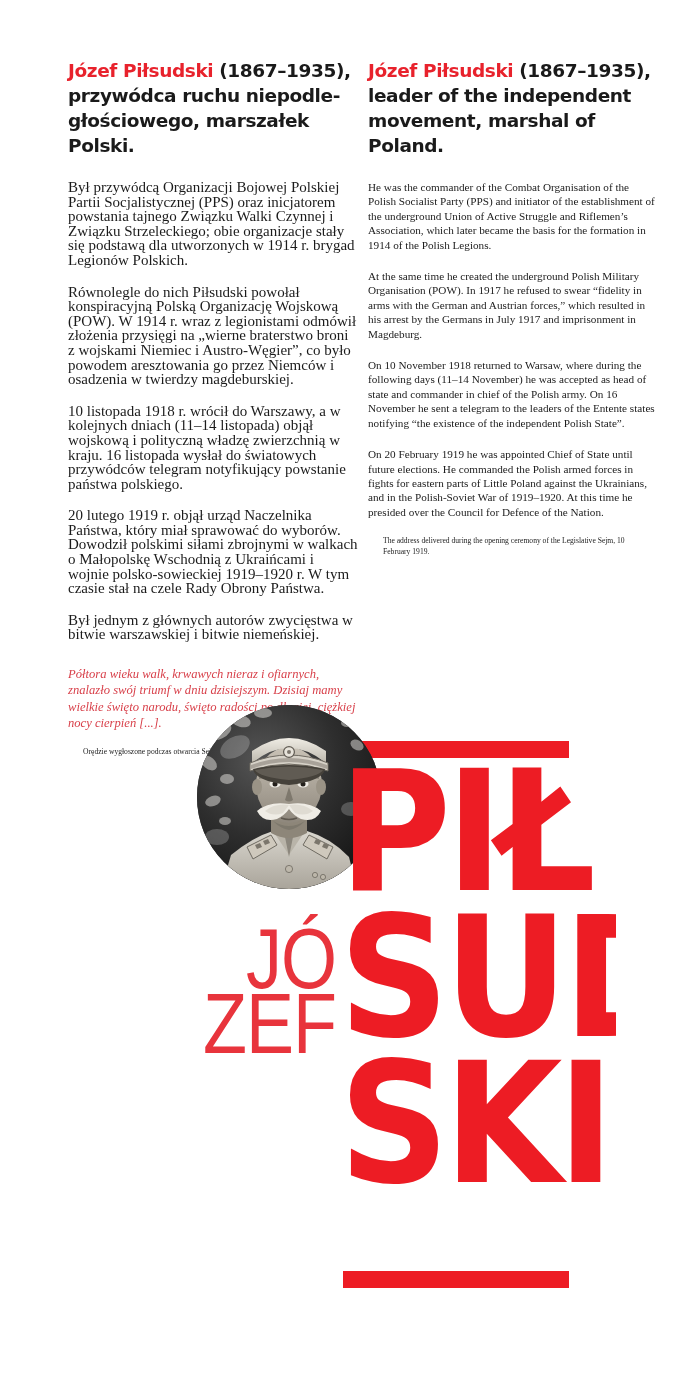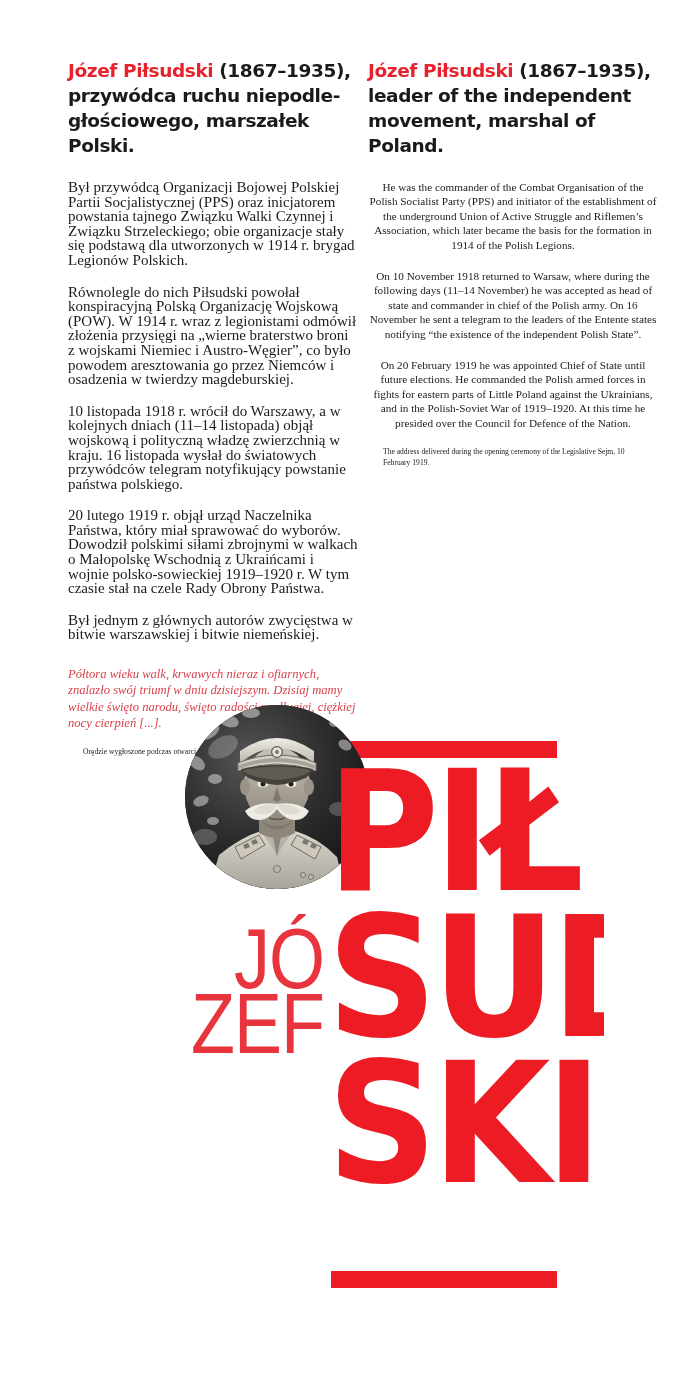--- a/index.html
+++ b/index.html
@@ -50,26 +50,26 @@
     line-height:16.4px;
     color:#d8404a;
   }
   p.source{
     margin:15px;
     font-family:"Liberation Serif", serif;
     font-size:7.6px;
     line-height:10.4px;
     color:#1b1b1b;
   }
-  .col-en p.body{font-size:11.2px;line-height:14.4px;text-align:center;}
+  .col-en p.body{font-size:11.2px;line-height:14.4px;}
   .col-en p.quote{font-size:12.4px;line-height:16.2px;}
 
   
   .poster{
-    position:absolute;left:0;top:695px;width:604px;height:705px;
+    position:absolute;left:12px;top:695px;width:604px;height:705px;
     overflow:hidden;
   }
 
   .bar-top{
     position:absolute;left:331px;top:46px;width:226px;height:17px;
     background:#ed1c24;
   }
   .bar-bottom{
     position:absolute;left:331px;top:576px;width:226px;height:17px;
     background:#ed1c24;
@@ -146,20 +146,21 @@
       <p class="body">Był jednym z głównych autorów zwycięstwa w bitwie warszawskiej i bitwie niemeńskiej.</p>
 
       <p class="quote">Półtora wieku walk, krwawych nieraz i ofiarnych, znalazło swój triumf w dniu dzisiejszym. Dzisiaj mamy wielkie święto narodu, święto radości po długiej, ciężkiej nocy cierpień [...].</p>
       <p class="source">Orędzie wygłoszone podczas otwarcia Sejmu Ustawodawczego, 10 II 1914 r.</p>
     </div>
 
     <div class="col col-en">
       <h1 class="headline"><span class="nm">Józef Piłsudski</span><span> (1867–1935), leader of the independent movement, marshal of Poland.</span></h1>
 
       <p class="body">He was the commander of the Combat Organisation of the Polish Socialist Party (PPS) and initiator of the establishment of the underground Union of Active Struggle and Riflemen’s Association, which later became the basis for the formation in 1914 of the Polish Legions.</p>
+      <p class="body">At the same time he created the underground Polish Military Organisation (POW). In 1917 he refused to swear “fidelity in arms with the German and Austrian forces,” which resulted in his arrest by the Germans in July 1917 and imprisonment in Magdeburg.</p>
       <p class="body">On 10 November 1918 returned to Warsaw, where during the following days (11–14 November) he was accepted as head of state and commander in chief of the Polish army. On 16 November he sent a telegram to the leaders of the Entente states notifying “the existence of the independent Polish State”.</p>
       <p class="body">On 20 February 1919 he was appointed Chief of State until future elections. He commanded the Polish armed forces in fights for eastern parts of Little Poland against the Ukrainians, and in the Polish-Soviet War of 1919–1920. At this time he presided over the Council for Defence of the Nation.</p>
 
       <p class="source">The address delivered during the opening ceremony of the Legislative Sejm, 10 February 1919.</p>
     </div>
   </div>
 
   <div class="poster">
 
     <div class="bar-top"></div>

